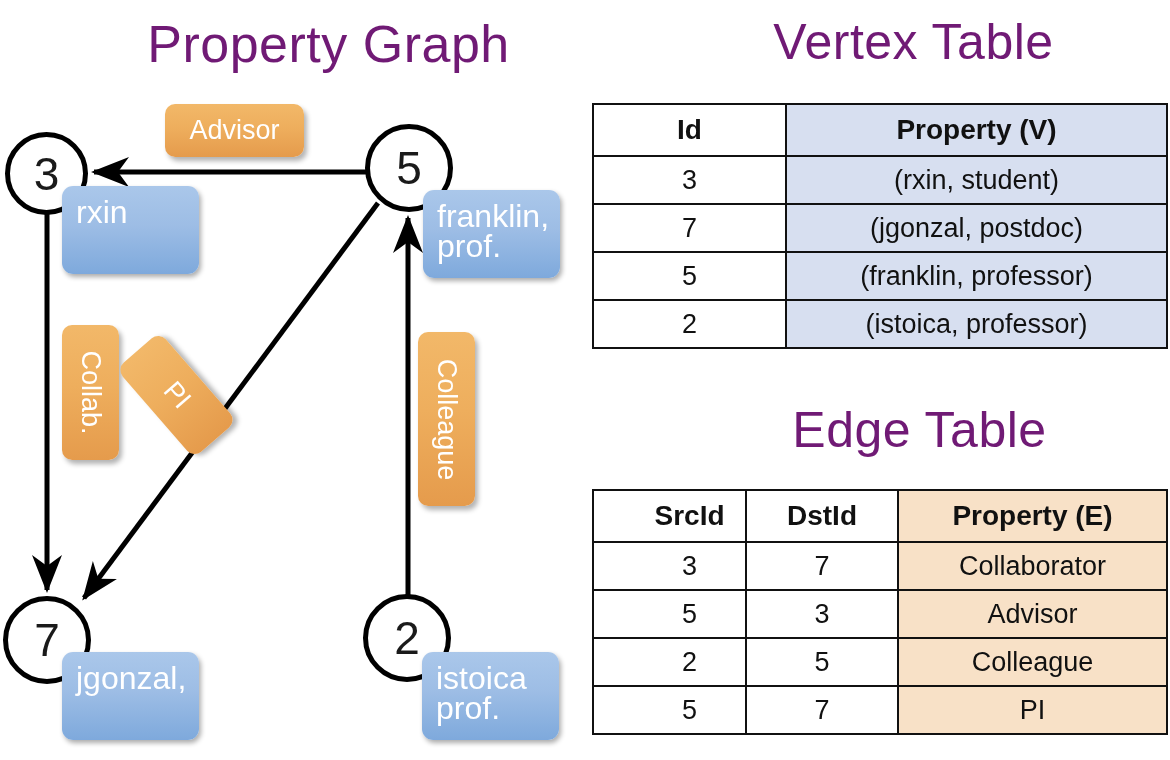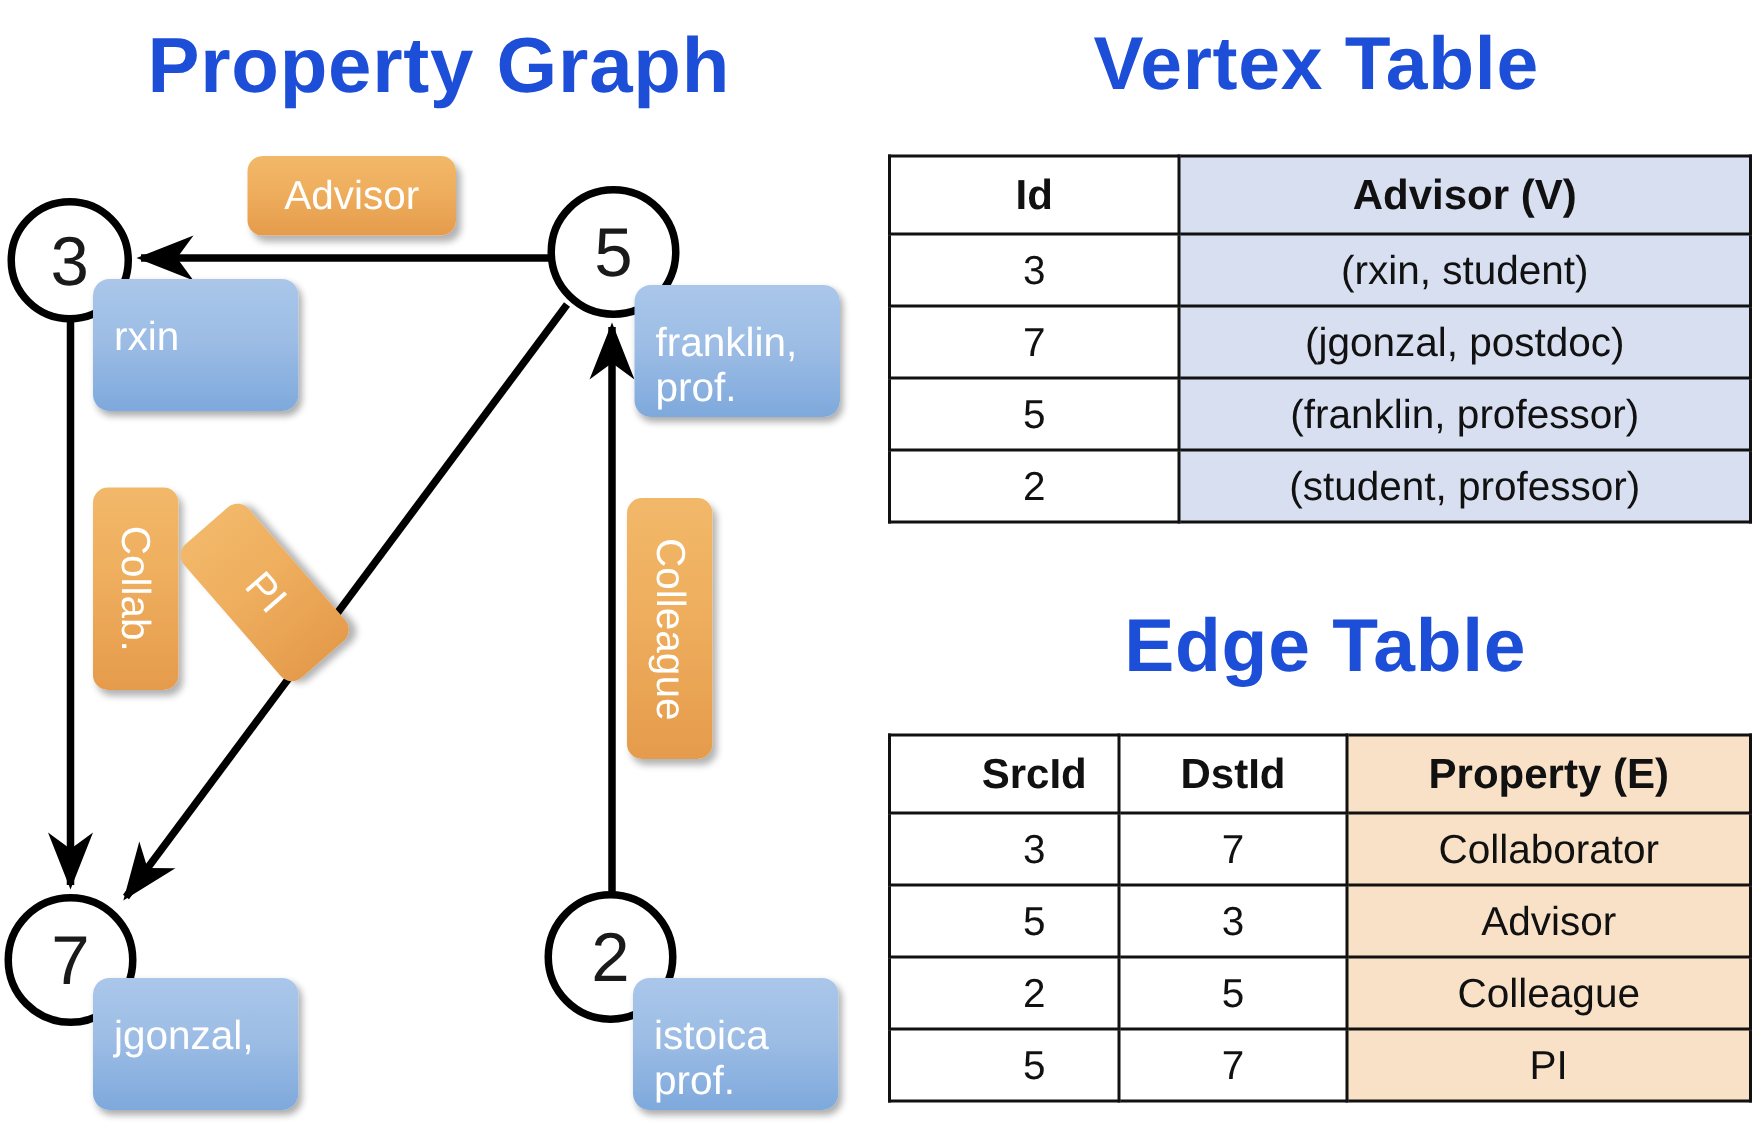--- a/index.html
+++ b/index.html
@@ -13,24 +13,25 @@
     position: relative;
     overflow: hidden;
     font-family: "Liberation Sans", sans-serif;
     color: #000;
   }
 
   
   .title {
     position: absolute;
     font-family: "Liberation Sans", sans-serif;
-    font-weight: 700;
-    color: #1d4ed8;
+    font-weight: 400;
+    color: #701a75;
     white-space: nowrap;
     letter-spacing: 0.5px;
+    padding-left: 36px;
   }
   #title-property-graph {
     left: 0; top: 14px;
     width: 585px;
     text-align: center;
     font-size: 52px;
     line-height: 60px;
   }
   #title-vertex-table {
     left: 585px; top: 12px;
@@ -73,23 +74,23 @@
     color: #1a1a1a;
     z-index: 5;
   }
 
   .vbox {
     position: absolute;
     border-radius: 11px;
     background: linear-gradient(to bottom, #aac7ea 0%, #9dbde5 45%, #7ea9dc 100%);
     box-shadow: 2px 3px 5px rgba(0,0,0,0.33);
     color: #ffffff;
-    font-size: 27px;
+    font-size: 32px;
     line-height: 30px;
-    padding: 23px 0 11px 14px;
+    padding: 11px 0 11px 14px;
     box-sizing: border-box;
     z-index: 8;
     font-family: "Liberation Sans", sans-serif;
   }
 
   .ebox {
     position: absolute;
     border-radius: 10px;
     background: linear-gradient(to bottom, #f2b869 0%, #eeae5d 45%, #e59b4c 100%);
     box-shadow: 3px 4px 5px rgba(0,0,0,0.3);
@@ -212,39 +213,39 @@
   <div class="ebox vertical" style="left:418px; top:332px; width:57px; height:174px;">
     <span>Colleague</span>
   </div>
 
 </div>
 
 <table class="data-table" id="vertex-table">
   <thead>
     <tr>
       <th class="col-id">Id</th>
-      <th class="col-prop">Advisor (V)</th>
+      <th class="col-prop">Property (V)</th>
     </tr>
   </thead>
   <tbody>
     <tr>
       <td class="col-id">3</td>
       <td class="col-prop">(rxin, student)</td>
     </tr>
     <tr>
       <td class="col-id">7</td>
       <td class="col-prop">(jgonzal, postdoc)</td>
     </tr>
     <tr>
       <td class="col-id">5</td>
       <td class="col-prop">(franklin, professor)</td>
     </tr>
     <tr>
       <td class="col-id">2</td>
-      <td class="col-prop">(student, professor)</td>
+      <td class="col-prop">(istoica, professor)</td>
     </tr>
   </tbody>
 </table>
 
 <table class="data-table" id="edge-table">
   <thead>
     <tr>
       <th class="col-src">SrcId</th>
       <th class="col-dst">DstId</th>
       <th class="col-prop">Property (E)</th>

